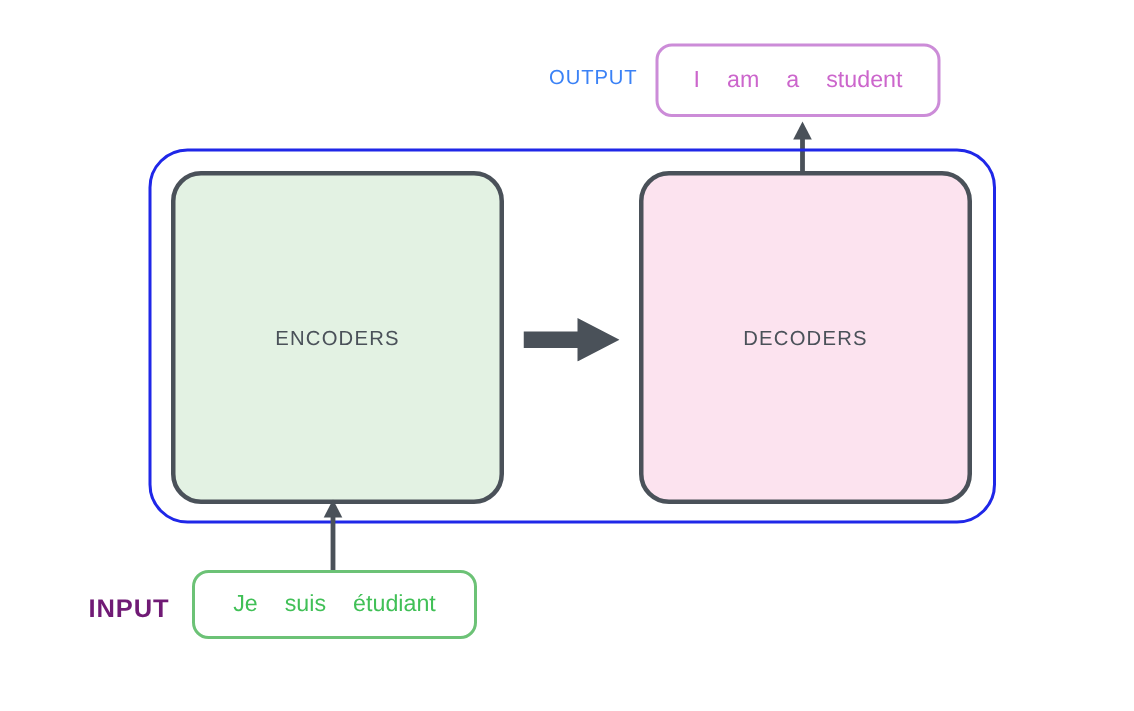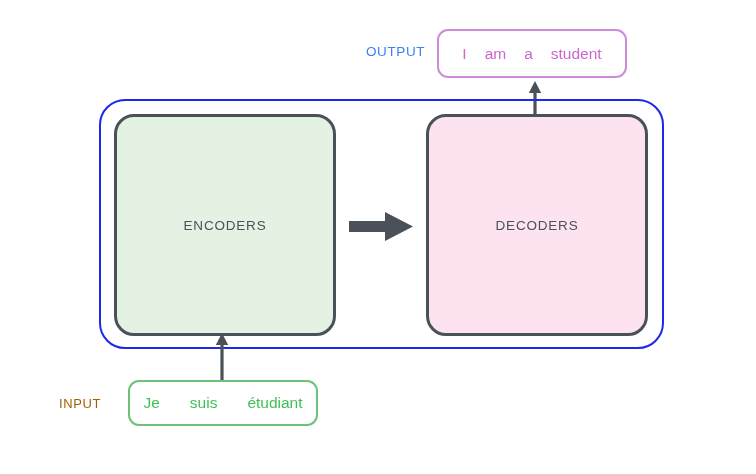--- a/index.html
+++ b/index.html
@@ -48,40 +48,39 @@
     font-size: 15.5px;
     padding: 0 9px;
     white-space: nowrap;
   }
 
   
   #input-label {
     position: absolute;
     left: 59px;
     top: 396px;
-    font-size: 13px;
+    font-size: 17px;
     letter-spacing: 0.6px;
-    color: #a16207;
-    font-weight: 400;
+    color: #701a75;
+    font-weight: 700;
     white-space: nowrap;
   }
   #input-box {
     position: absolute;
     left: 128px;
     top: 380px;
     width: 190px;
     height: 46px;
     box-sizing: border-box;
     border: 2px solid #6cc276;
     border-radius: 11px;
     background: #ffffff;
     display: flex;
     align-items: center;
     justify-content: center;
-    gap: 12px;
   }
   #input-box .tok {
     color: #41c057;
     font-size: 15.5px;
     padding: 0 9px;
     white-space: nowrap;
   }
 
   
   #blue-frame {

